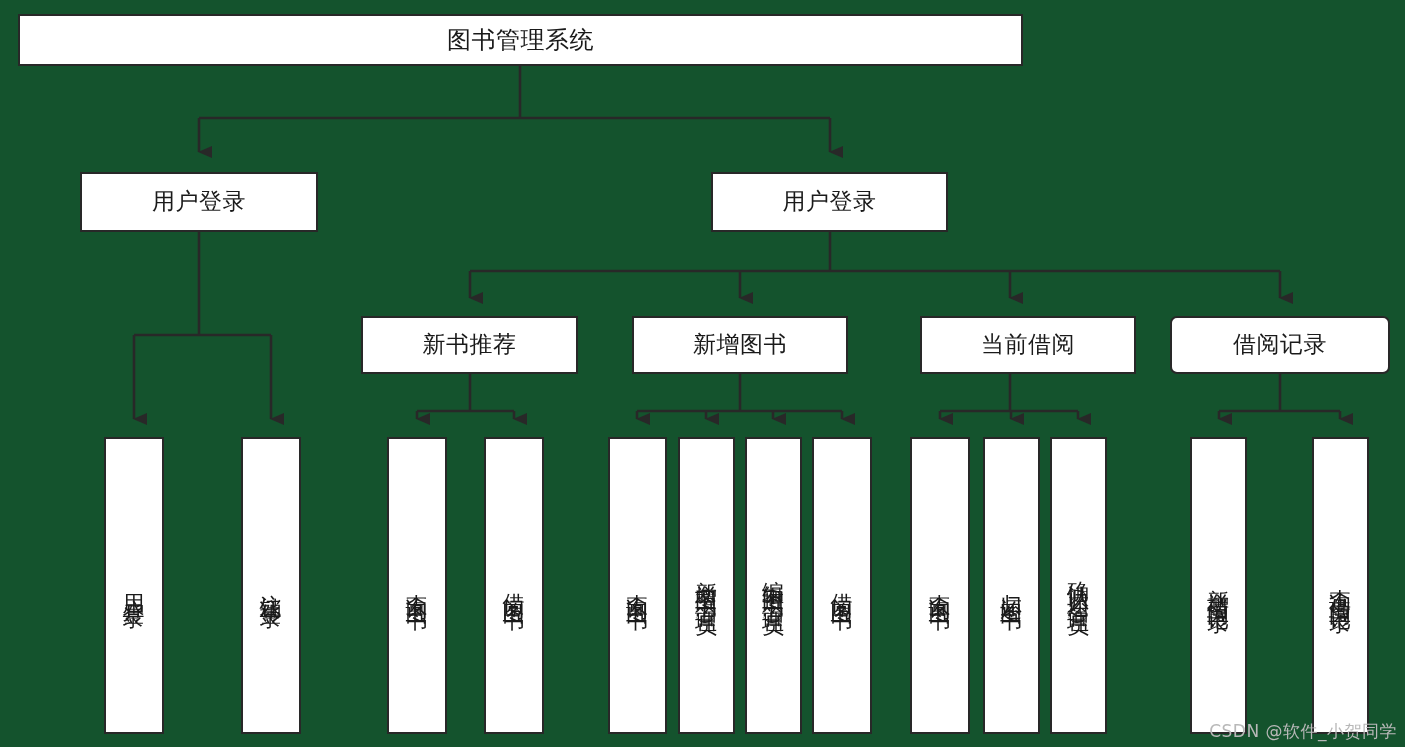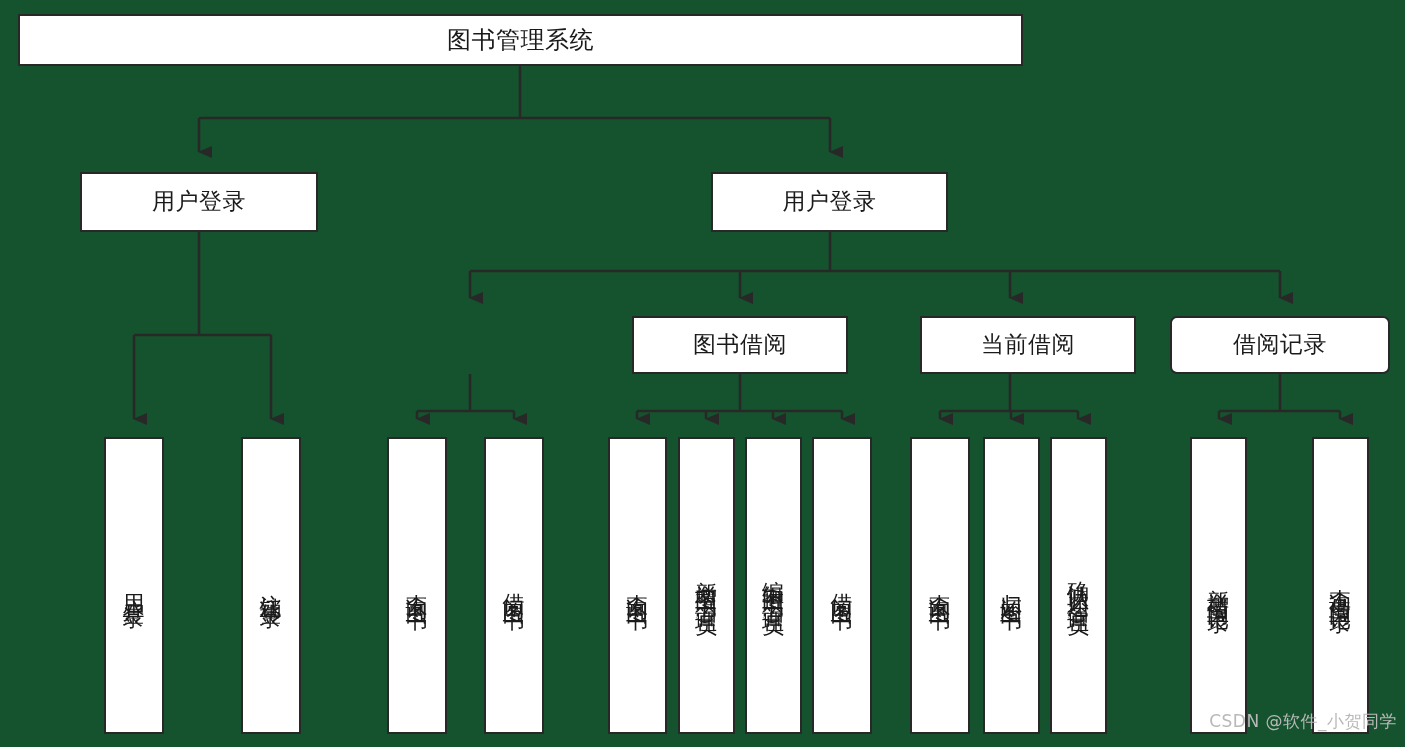--- a/index.html
+++ b/index.html
@@ -54,21 +54,21 @@
     writing-mode: vertical-rl;
     text-orientation: upright;
     letter-spacing: 5px;
     line-height: 1.05;
     white-space: nowrap;
     text-align: center;
   }
   .watermark {
     position: absolute;
     right: 8px;
-    bottom: 14px;
+    bottom: 4px;
     font-size: 17px;
     color: #b8b8b8;
     white-space: nowrap;
     letter-spacing: 0.5px;
   }
 </style>
 </head>
 <body>
 
 <div id="canvas">
@@ -128,22 +128,25 @@
     <span>图书管理系统</span>
   </div>
 
   <div class="node horiz" style="left:80px; top:172px; width:238px; height:60px;">
     <span>用户登录</span>
   </div>
   <div class="node horiz" style="left:711px; top:172px; width:237px; height:60px;">
     <span>用户登录</span>
   </div>
 
+  <div class="node horiz" style="left:361px; top:316px; width:217px; height:58px;">
+    <span>新书推荐</span>
+  </div>
   <div class="node horiz" style="left:632px; top:316px; width:216px; height:58px;">
-    <span>图书借阅</span>
+    <span>新增图书</span>
   </div>
   <div class="node horiz" style="left:902px; top:316px; width:216px; height:58px;margin-left:18px;">
     <span>当前借阅</span>
   </div>
   <div class="node horiz" style="left:1170px; top:316px; width:220px; height:58px;border-radius:7px;">
     <span>借阅记录</span>
   </div>
 
   <div class="node leaf" style="left:104px; top:437px; width:60px; height:297px;">
     <span class="vtext">用户登录</span>

